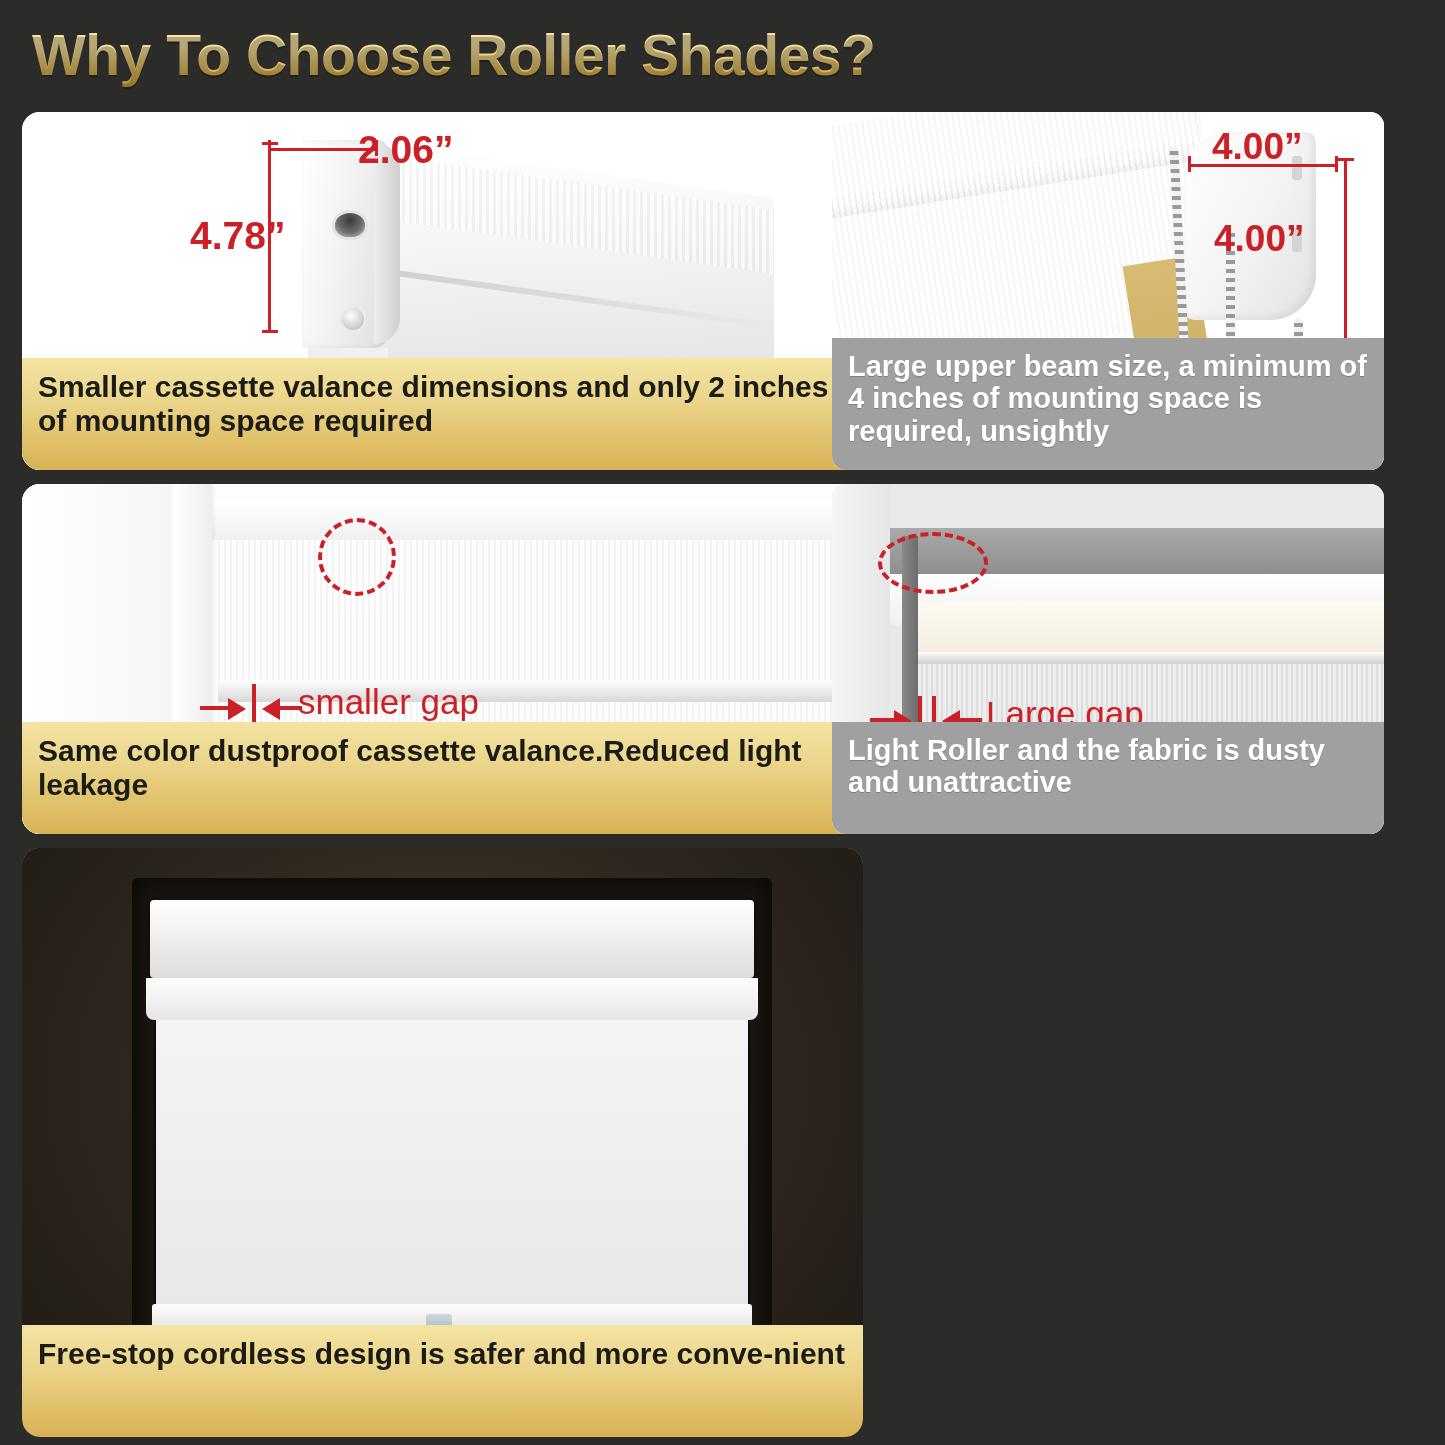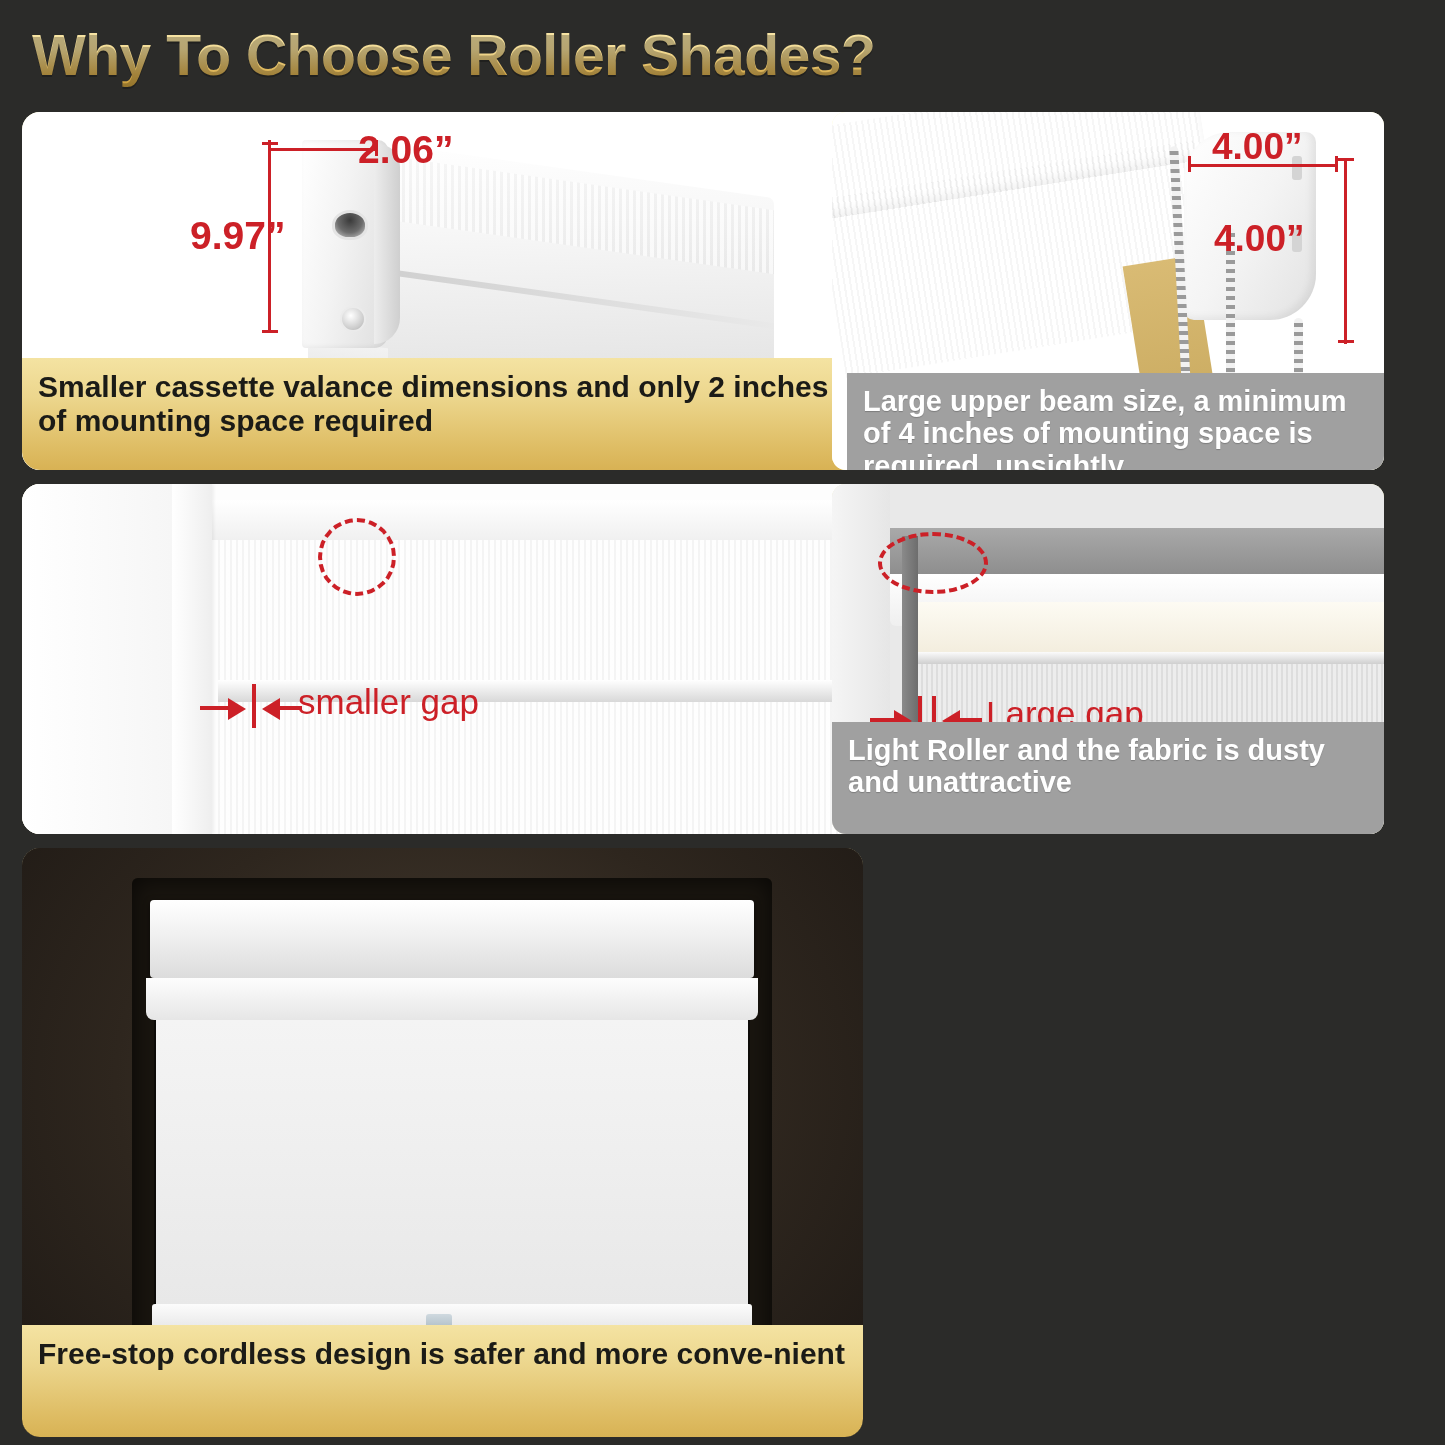--- a/index.html
+++ b/index.html
@@ -45,21 +45,21 @@
   .cap.gold {
     background:linear-gradient(180deg,#f4e3a2 0%,#ecd68d 35%,#dfbe66 78%,#d8b254 100%);
     color:#1b1b17; font-size:30px;
     border-bottom-left-radius:18px; border-bottom-right-radius:18px;
   }
   .cap.grey {
     background:#a0a0a0; color:#ffffff; font-size:29px;
     text-shadow:0 1px 1px rgba(0,0,0,0.22);
   }
   .cap.h2 { height:112px; }
-  .cap.h3 { height:97px;margin-left:15px; }
+  .cap.h3 { height:132px; }
 
   
   .p1bg { position:absolute; inset:0; background:#ffffff; }
   .valance-end {
     position:absolute; left:280px; top:28px; width:86px; height:208px;
     background:linear-gradient(100deg,#ffffff 0%,#f3f3f3 45%,#dedede 100%);
     border-radius:4px 10px 14px 4px;
     box-shadow:inset -3px 0 6px rgba(0,0,0,.08);
   }
   .valance-end:after{
@@ -234,21 +234,21 @@
       <div class="val-screw"></div>
 
       <div class="dim-line-h" style="left:246px;top:36px;width:110px;"></div>
       <div class="dim-tick-v" style="left:246px;top:28px;"></div>
       <div class="dim-tick-v" style="left:353px;top:28px;"></div>
       <div class="dim" style="left:336px;top:16px;font-size:39px;">2.06”</div>
 
       <div class="dim-line-v" style="left:246px;top:30px;height:190px;"></div>
       <div class="dim-tick-h" style="left:240px;top:30px;"></div>
       <div class="dim-tick-h" style="left:240px;top:218px;"></div>
-      <div class="dim" style="left:168px;top:102px;font-size:39px;">9.97”</div>
+      <div class="dim" style="left:168px;top:102px;font-size:39px;">4.78”</div>
     </div>
     <div class="cap gold h2">Smaller cassette valance dimensions and only 2 inches of mounting space required</div>
   </div>
 
   <div class="panel right row1">
     <div class="photo">
       <div class="r2bg"></div>
       <div class="r2-fabric texture"></div>
       <div class="r2-fabric-tan"></div>
       <div class="r2-roller texture"></div>
@@ -285,20 +285,21 @@
 
       <div class="dashed-circle" style="left:296px;top:34px;width:78px;height:78px;"></div>
 
       <div class="arrow-stem" style="left:178px;top:222px;width:30px;"></div>
       <div class="arrow-r" style="left:206px;top:214px;"></div>
       <div class="gap-bar" style="left:230px;top:200px;height:44px;"></div>
       <div class="arrow-l" style="left:240px;top:214px;"></div>
       <div class="arrow-stem" style="left:256px;top:222px;width:24px;"></div>
       <div class="gap-label" style="left:276px;top:198px;font-size:35px;">smaller gap</div>
     </div>
+    <div class="cap gold h2">Same color dustproof cassette valance.Reduced light leakage</div>
   </div>
 
   <div class="panel right row2">
     <div class="photo">
       <div class="p4"></div>
       <div class="p4-wall"></div>
       <div class="p4-top"></div>
       <div class="p4-beam"></div>
       <div class="p4-cream"></div>
       <div class="p4-rail"></div>

